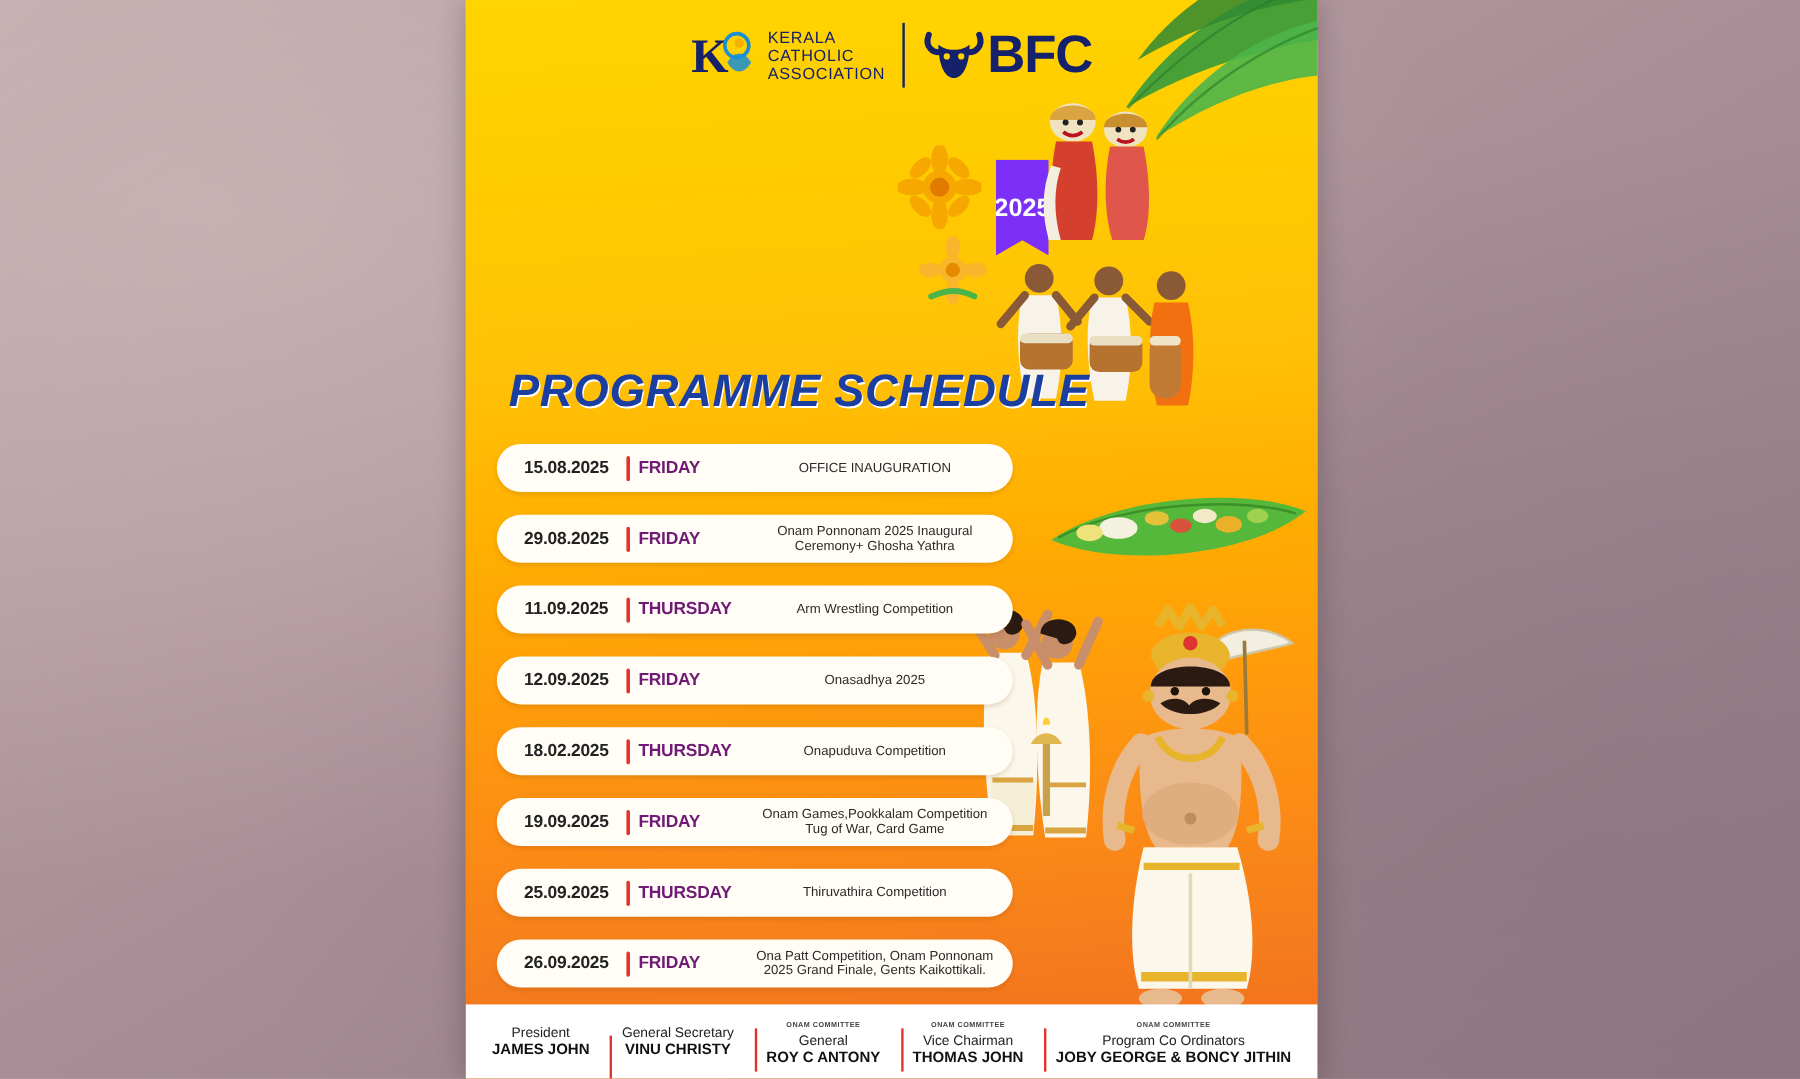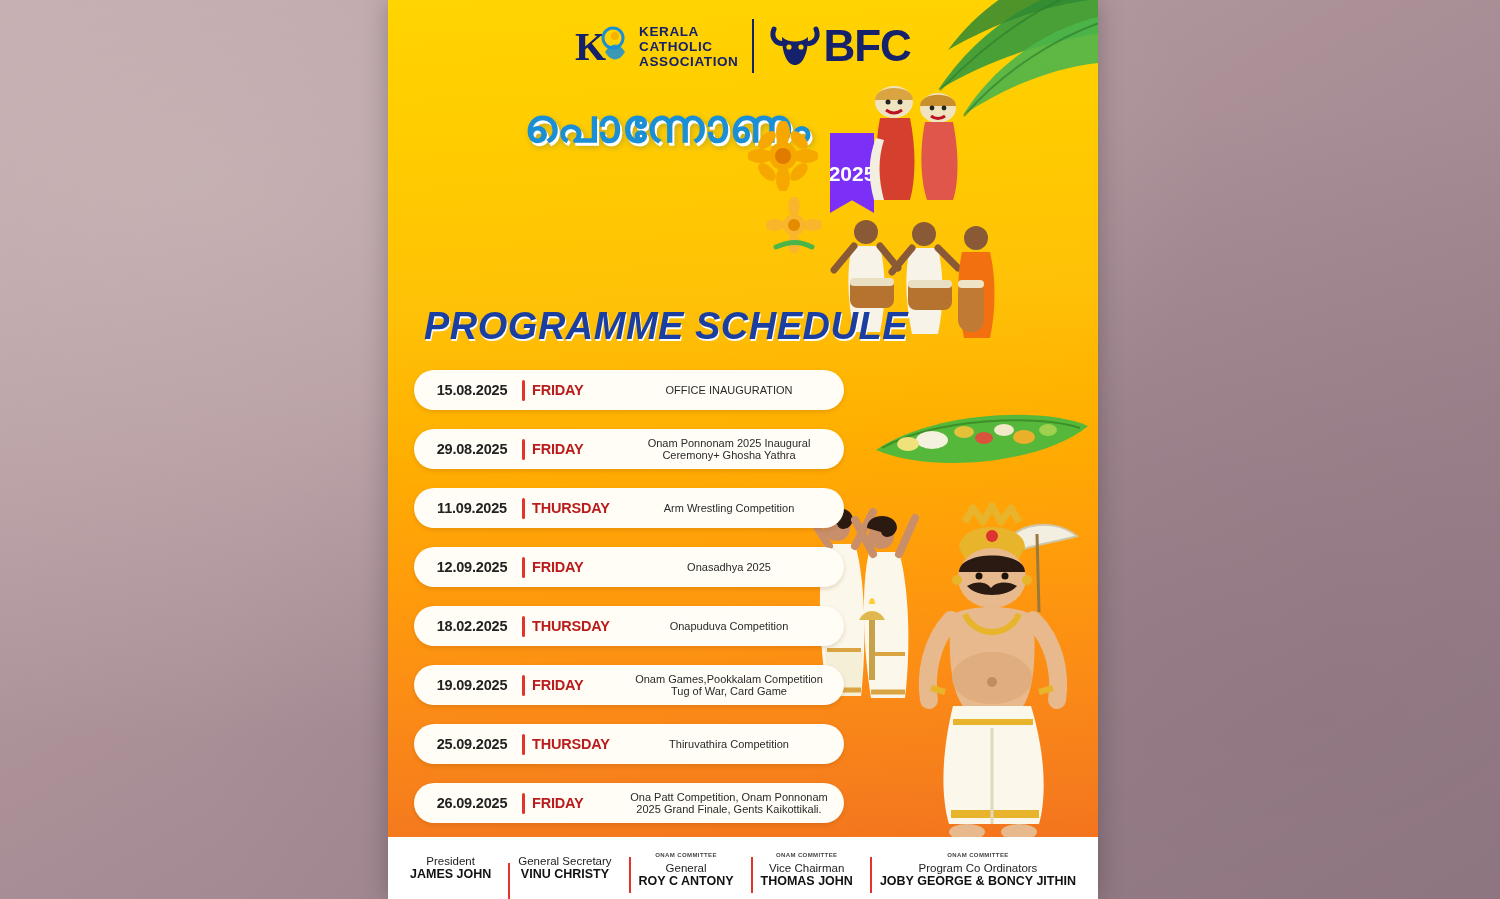--- a/index.html
+++ b/index.html
@@ -66,21 +66,21 @@
     align-items: center;
     gap: 6px;
   }
   .kca-mark {
     width: 58px;
     height: 56px;
     position: relative;
   }
   .kca-text {
     color: #16216b;
-    font-weight: bold;
+    font-weight: normal;
     font-size: 13.5px;
     line-height: 15px;
     letter-spacing: 0.6px;
   }
   .logo-divider {
     width: 2px;
     height: 54px;
     background: #16216b;
   }
   .bfc-logo {
@@ -195,21 +195,21 @@
     width: 3px;
     height: 21px;
     background: #e2332c;
     border-radius: 2px;
     margin: 0 7px 0 2px;
   }
   .row .day {
     width: 98px;
     font-size: 14.5px;
     font-weight: bold;
-    color: #b91c1c;
+    color: #701a75;
     letter-spacing: -0.2px;
   }
   .row .event {
     flex: 1;
     font-size: 11px;
     color: #2a2a2a;
     text-align: center;
     line-height: 12.5px;
     padding-right: 6px;
   }
@@ -331,21 +331,20 @@
         <path d="M6 8 C2 18 10 24 16 22 M48 8 C52 18 44 24 38 22" fill="none" stroke="#16216b" stroke-width="5" stroke-linecap="round"></path>
         <path d="M14 16 C14 34 20 44 27 44 C34 44 40 34 40 16 C34 22 20 22 14 16 Z" fill="#16216b"></path>
         <circle cx="21" cy="26" r="2.6" fill="#ffd400"></circle>
         <circle cx="33" cy="26" r="2.6" fill="#ffd400"></circle>
       </svg>
       <div class="bfc-text">BFC</div>
     </div>
   </div>
 
   <div class="mal-title">
-    <div class="mal-line2">പൊന്നോണം</div>
 
     <svg class="flower" viewBox="0 0 70 70">
       <g fill="#f6a800">
         <circle cx="35" cy="35" r="14"></circle>
         <g>
           <ellipse cx="35" cy="12" rx="7" ry="13"></ellipse>
           <ellipse cx="35" cy="58" rx="7" ry="13"></ellipse>
           <ellipse cx="12" cy="35" rx="13" ry="7"></ellipse>
           <ellipse cx="58" cy="35" rx="13" ry="7"></ellipse>
           <ellipse cx="19" cy="19" rx="11" ry="6" transform="rotate(-45 19 19)"></ellipse>

